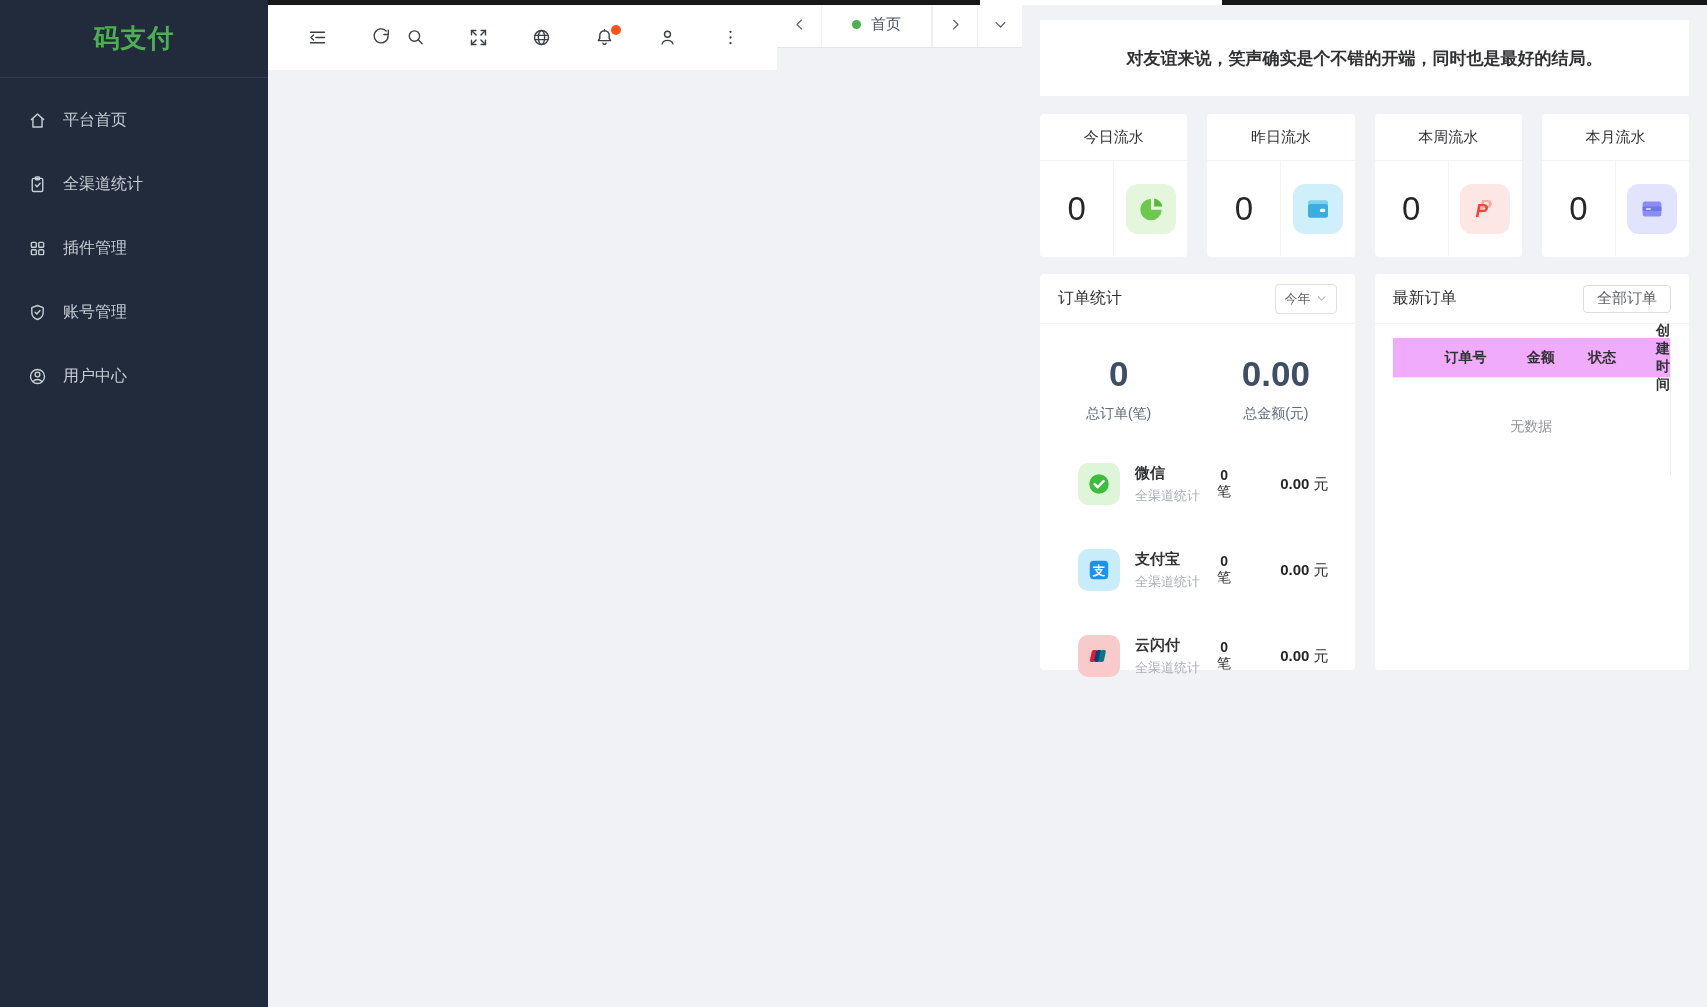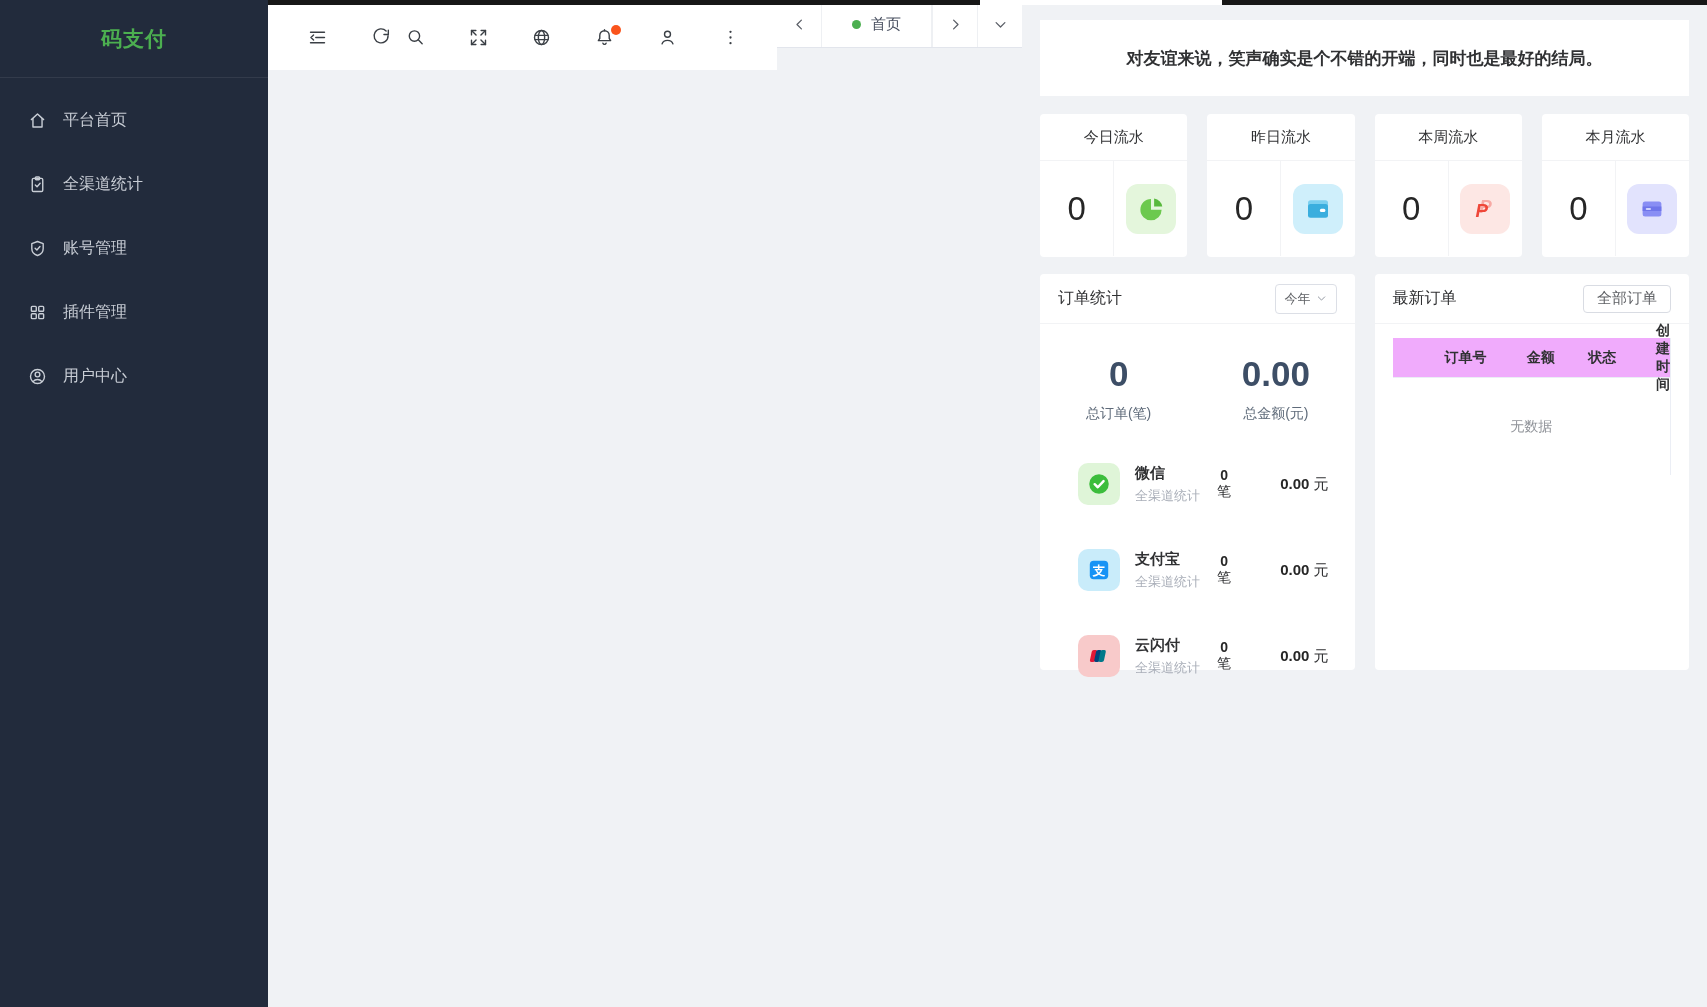--- a/index.html
+++ b/index.html
@@ -1,21 +1,21 @@
 <!DOCTYPE html>
 <html><head>
 <meta charset="utf-8">
 <style>
   * { box-sizing: border-box; margin: 0; padding: 0; }
   html,body { width:1707px; height:1007px; }
   body { display:flex; font-family:"Liberation Sans", sans-serif; background:#f0f2f5; overflow:hidden; position:relative; }
 
   
   .sidebar { width:268px; flex-shrink:0; background:#222b3c; color:#c9ced6; display:flex; flex-direction:column; }
-  .logo { height:78px; display:flex; align-items:center; justify-content:center; font-size:21px; font-weight:bold; color:#4caf50; border-bottom:1px solid rgba(255,255,255,.08); letter-spacing:1px; }
+  .logo { height:78px; display:flex; align-items:center; justify-content:center; font-size:26px; font-weight:bold; color:#4caf50; border-bottom:1px solid rgba(255,255,255,.08); letter-spacing:1px; }
   .menu { padding-top:10px; }
   .sb-item { height:64px; display:flex; align-items:center; padding:0 26px; gap:15px; font-size:16px; cursor:pointer; }
   .sb-ico { width:22px; height:22px; display:flex; align-items:center; justify-content:center; }
   .sb-ico svg { width:21px; height:21px; stroke:#c9ced6; fill:none; stroke-width:1.6; stroke-linecap:round; stroke-linejoin:round; }
 
   
   .main { flex:1; min-width:0; display:flex; flex-direction:row; position:relative; }
   .top-strip { position:absolute; top:0; left:0; right:0; height:5px; background:#171717; z-index:6; }
   .top-strip-gap { position:absolute; top:0; left:712px; width:242px; height:5px; background:#ffffff; }
 
@@ -97,36 +97,36 @@
             <rect x="6" y="5" width="12" height="15" rx="1.5"></rect>
             <rect x="9.5" y="3.5" width="5" height="3" rx="1"></rect>
             <polyline points="9.5 12.5 11.5 14.5 15 10.5"></polyline>
           </svg>
       </span>
       <span>全渠道统计</span>
     </div>
     <div class="sb-item">
       <span class="sb-ico">
         <svg viewBox="0 0 24 24">
-            <path d="M12 4 L18.5 6.5 V12 C18.5 16 15.8 18.8 12 20 C8.2 18.8 5.5 16 5.5 12 V6.5 Z"></path>
-            <polyline points="9.3 11.8 11.3 13.8 14.8 9.8"></polyline>
-          </svg>
-      </span>
-      <span>账号管理</span>
-    </div>
-    <div class="sb-item">
-      <span class="sb-ico">
-        <svg viewBox="0 0 24 24">
             <rect x="5" y="5" width="5.6" height="5.6" rx="1"></rect>
             <rect x="13.4" y="5" width="5.6" height="5.6" rx="1"></rect>
             <rect x="5" y="13.4" width="5.6" height="5.6" rx="1"></rect>
             <rect x="13.4" y="13.4" width="5.6" height="5.6" rx="1"></rect>
           </svg>
       </span>
       <span>插件管理</span>
+    </div>
+    <div class="sb-item">
+      <span class="sb-ico">
+        <svg viewBox="0 0 24 24">
+            <path d="M12 4 L18.5 6.5 V12 C18.5 16 15.8 18.8 12 20 C8.2 18.8 5.5 16 5.5 12 V6.5 Z"></path>
+            <polyline points="9.3 11.8 11.3 13.8 14.8 9.8"></polyline>
+          </svg>
+      </span>
+      <span>账号管理</span>
     </div>
     <div class="sb-item">
       <span class="sb-ico">
         <svg viewBox="0 0 24 24">
             <circle cx="12" cy="12" r="8"></circle>
             <circle cx="12" cy="9.7" r="2.7"></circle>
             <path d="M7.2 17.6 a5.7 4.6 0 0 1 9.6 0"></path>
           </svg>
       </span>
       <span>用户中心</span>

